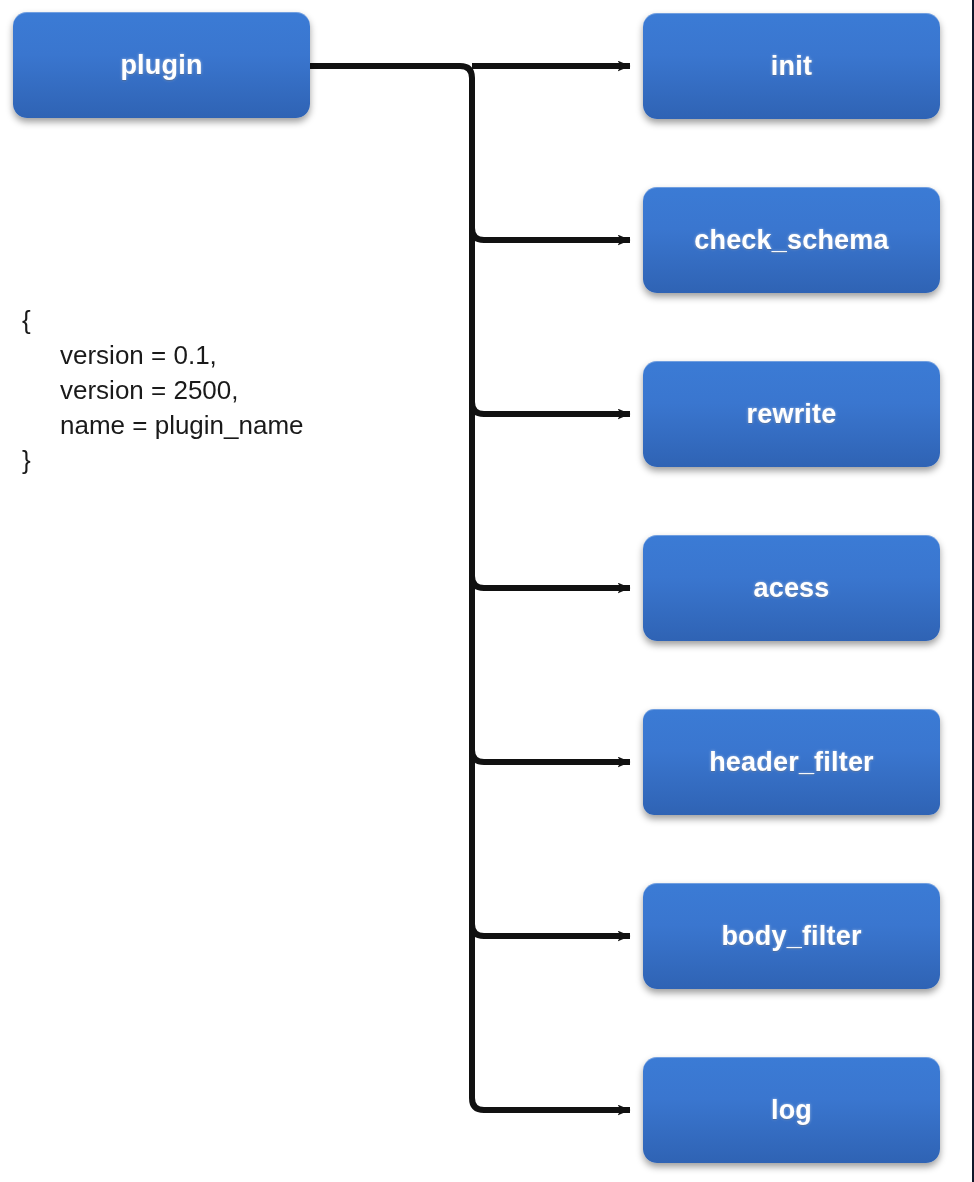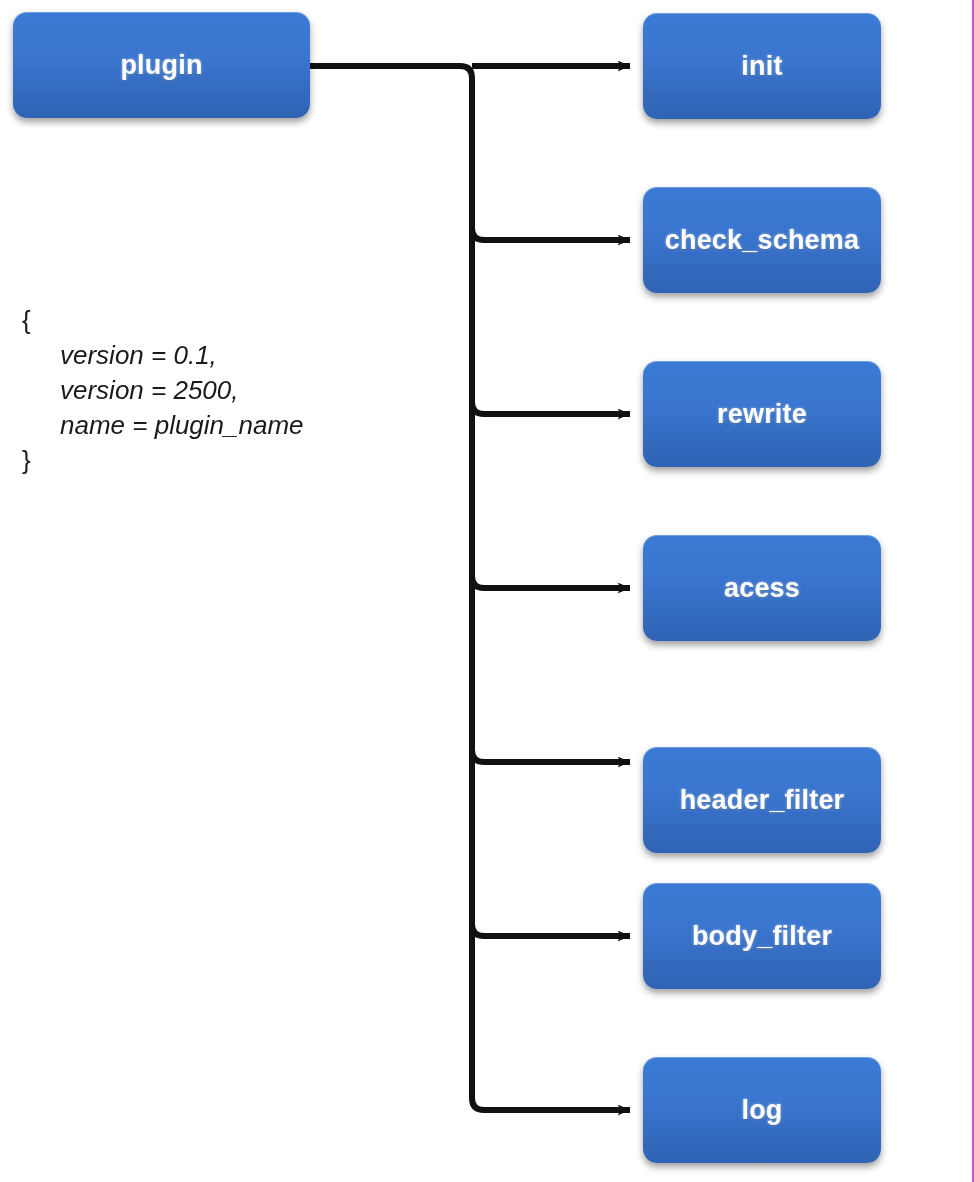--- a/index.html
+++ b/index.html
@@ -9,21 +9,21 @@
   }
   body {
     font-family: "Liberation Sans", sans-serif;
   }
   #canvas {
     position: relative;
     width: 974px;
     height: 1182px;
     background: #ffffff;
     overflow: hidden;
-    border-right: 2px solid #d946ef;
+    border-right: 2px solid #0f172a;
     box-sizing: border-box;
   }
 
   
   #edges {
     position: absolute;
     left: 0;
     top: 0;
     width: 974px;
     height: 1182px;
@@ -53,21 +53,21 @@
   }
 
   #node-root {
     left: 13px;
     top: 12px;
     width: 297px;
     height: 106px;
   }
   .node-target {
     left: 643px;
-    width: 238px;
+    width: 297px;
     height: 106px;
   }
 
   
   #attributes {
     position: absolute;
     left: 22px;
     top: 303px;
     color: #1a1a1a;
     font-size: 26px;
@@ -78,21 +78,20 @@
     margin-bottom: 46px;
   }
   #attributes .brace {
     font-size: 26px;
     line-height: 1.35;
   }
   #attributes .attr-list {
     margin: 0;
     padding: 0 0 0 38px;
     list-style: none;
-    font-style: italic;
   }
   #attributes .attr-list li {
     font-size: 26px;
     line-height: 1.35;
     white-space: pre;
   }
 </style>
 </head>
 <body>
 
@@ -137,21 +136,21 @@
   </div>
 
   <div class="node node-target" style="top:361px;">
     <span class="node-label">rewrite</span>
   </div>
 
   <div class="node node-target" style="top:535px;">
     <span class="node-label">acess</span>
   </div>
 
-  <div class="node node-target" style="top:747px;">
+  <div class="node node-target" style="top:709px;border-radius:11px;">
     <span class="node-label">header_filter</span>
   </div>
 
   <div class="node node-target" style="top:1057px;">
     <span class="node-label">log</span>
   </div>
 
   <div class="node node-target" style="top:883px;">
     <span class="node-label">body_filter</span>
   </div>

